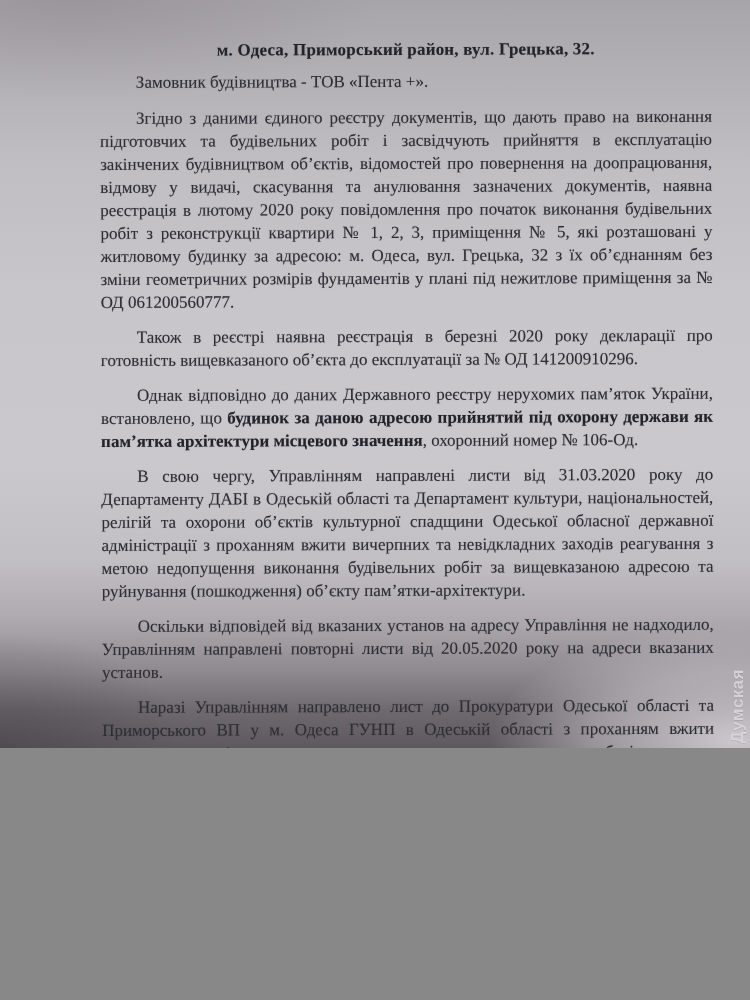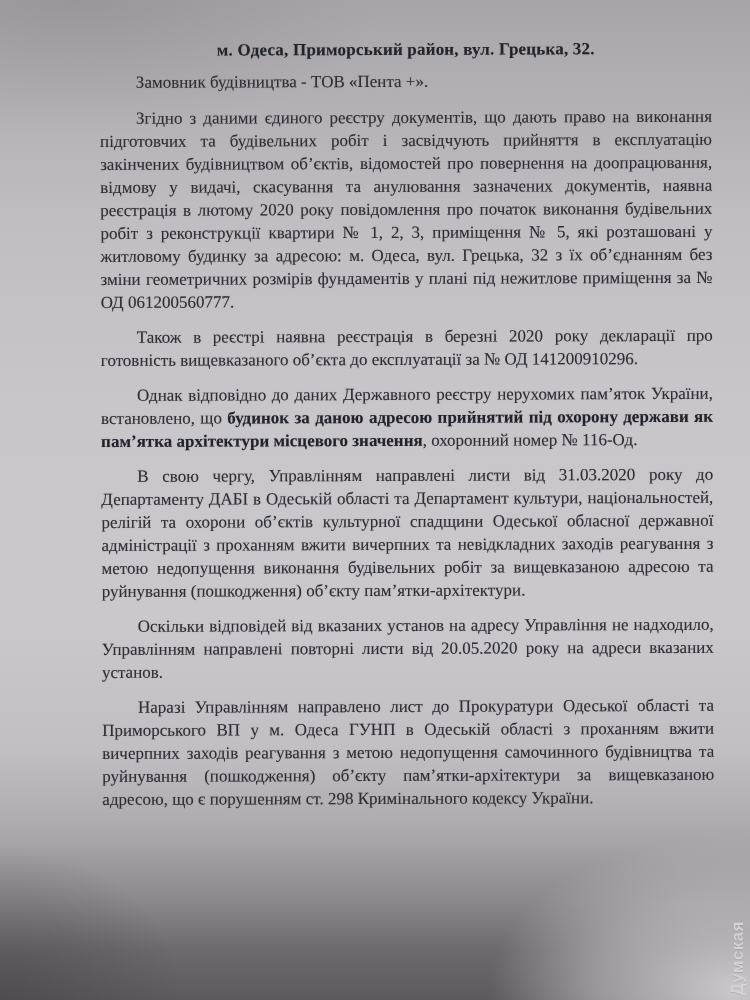--- a/index.html
+++ b/index.html
@@ -3,21 +3,21 @@
 <meta charset="utf-8">
 <style>
   html, body {
     margin: 0;
     padding: 0;
     background: #888;
   }
   .photo {
     position: relative;
     width: 750px;
-    height: 1000px;
+    height: 748px;
     overflow: hidden;
     
     background:
       radial-gradient(ellipse 42% 20% at 98% 99%, rgba(208,205,211,0.95) 0%, rgba(208,205,211,0.5) 45%, rgba(208,205,211,0) 78%),
       radial-gradient(ellipse 35% 22% at 0% 100%, rgba(62,58,62,0.45) 0%, rgba(62,58,62,0) 70%),
       radial-gradient(ellipse 55% 18% at 10% 0%, rgba(116,112,118,0.28) 0%, rgba(116,112,118,0) 75%),
       linear-gradient(180deg, #a8a5aa 0%, #b0adb2 7%, #c0bdc3 22%, #c8c5cb 40%, #cac7cd 62%, #c1bec4 75%, #ada9af 83%, #8d888e 90%, #6e696e 95%, #5e595e 100%);
     font-family: "Liberation Serif", serif;
     text-decoration: underline;
   }
@@ -77,21 +77,21 @@
   <div class="content">
 
     <div class="doc-title">м. Одеса, Приморський район, вул. Грецька, 32.</div>
 
     <p class="single-line">Замовник будівництва - ТОВ «Пента +».</p>
 
     <p>Згідно з даними єдиного реєстру документів, що дають право на виконання підготовчих та будівельних робіт і засвідчують прийняття в експлуатацію закінчених будівництвом об’єктів, відомостей про повернення на доопрацювання, відмову у видачі, скасування та анулювання зазначених документів, наявна реєстрація в лютому 2020 року повідомлення про початок виконання будівельних робіт з реконструкції квартири № 1, 2, 3, приміщення № 5, які розташовані у житловому будинку за адресою: м. Одеса, вул. Грецька, 32 з їх об’єднанням без зміни геометричних розмірів фундаментів у плані під нежитлове приміщення за № ОД 061200560777.</p>
 
     <p>Також в реєстрі наявна реєстрація в березні 2020 року декларації про готовність вищевказаного об’єкта до експлуатації за № ОД 141200910296.</p>
 
-    <p><span>Однак відповідно до даних Державного реєстру нерухомих пам’яток України, встановлено, що </span><span class="b">будинок за даною адресою прийнятий під охорону держави як пам’ятка архітектури місцевого значення</span><span>, охоронний номер № 116-Од.</span></p>
+    <p><span>Однак відповідно до даних Державного реєстру нерухомих пам’яток України, встановлено, що </span><span class="b">будинок за даною адресою прийнятий під охорону держави як пам’ятка архітектури місцевого значення</span><span>, охоронний номер № 106-Од.</span></p>
 
     <p>В свою чергу, Управлінням направлені листи від 31.03.2020 року до Департаменту ДАБІ в Одеській області та Департамент культури, національностей, релігій та охорони об’єктів культурної спадщини Одеської обласної державної адміністрації з проханням вжити вичерпних та невідкладних заходів реагування з метою недопущення виконання будівельних робіт за вищевказаною адресою та руйнування (пошкодження) об’єкту пам’ятки-архітектури.</p>
 
     <p>Оскільки відповідей від вказаних установ на адресу Управління не надходило, Управлінням направлені повторні листи від 20.05.2020 року на адреси вказаних установ.</p>
 
     <p>Наразі Управлінням направлено лист до Прокуратури Одеської області та Приморського ВП у м. Одеса ГУНП в Одеській області з проханням вжити вичерпних заходів реагування з метою недопущення самочинного будівництва та руйнування (пошкодження) об’єкту пам’ятки-архітектури за вищевказаною адресою, що є порушенням ст. 298 Кримінального кодексу України.</p>
 
   </div>
 
   <div class="watermark">Думская</div>

